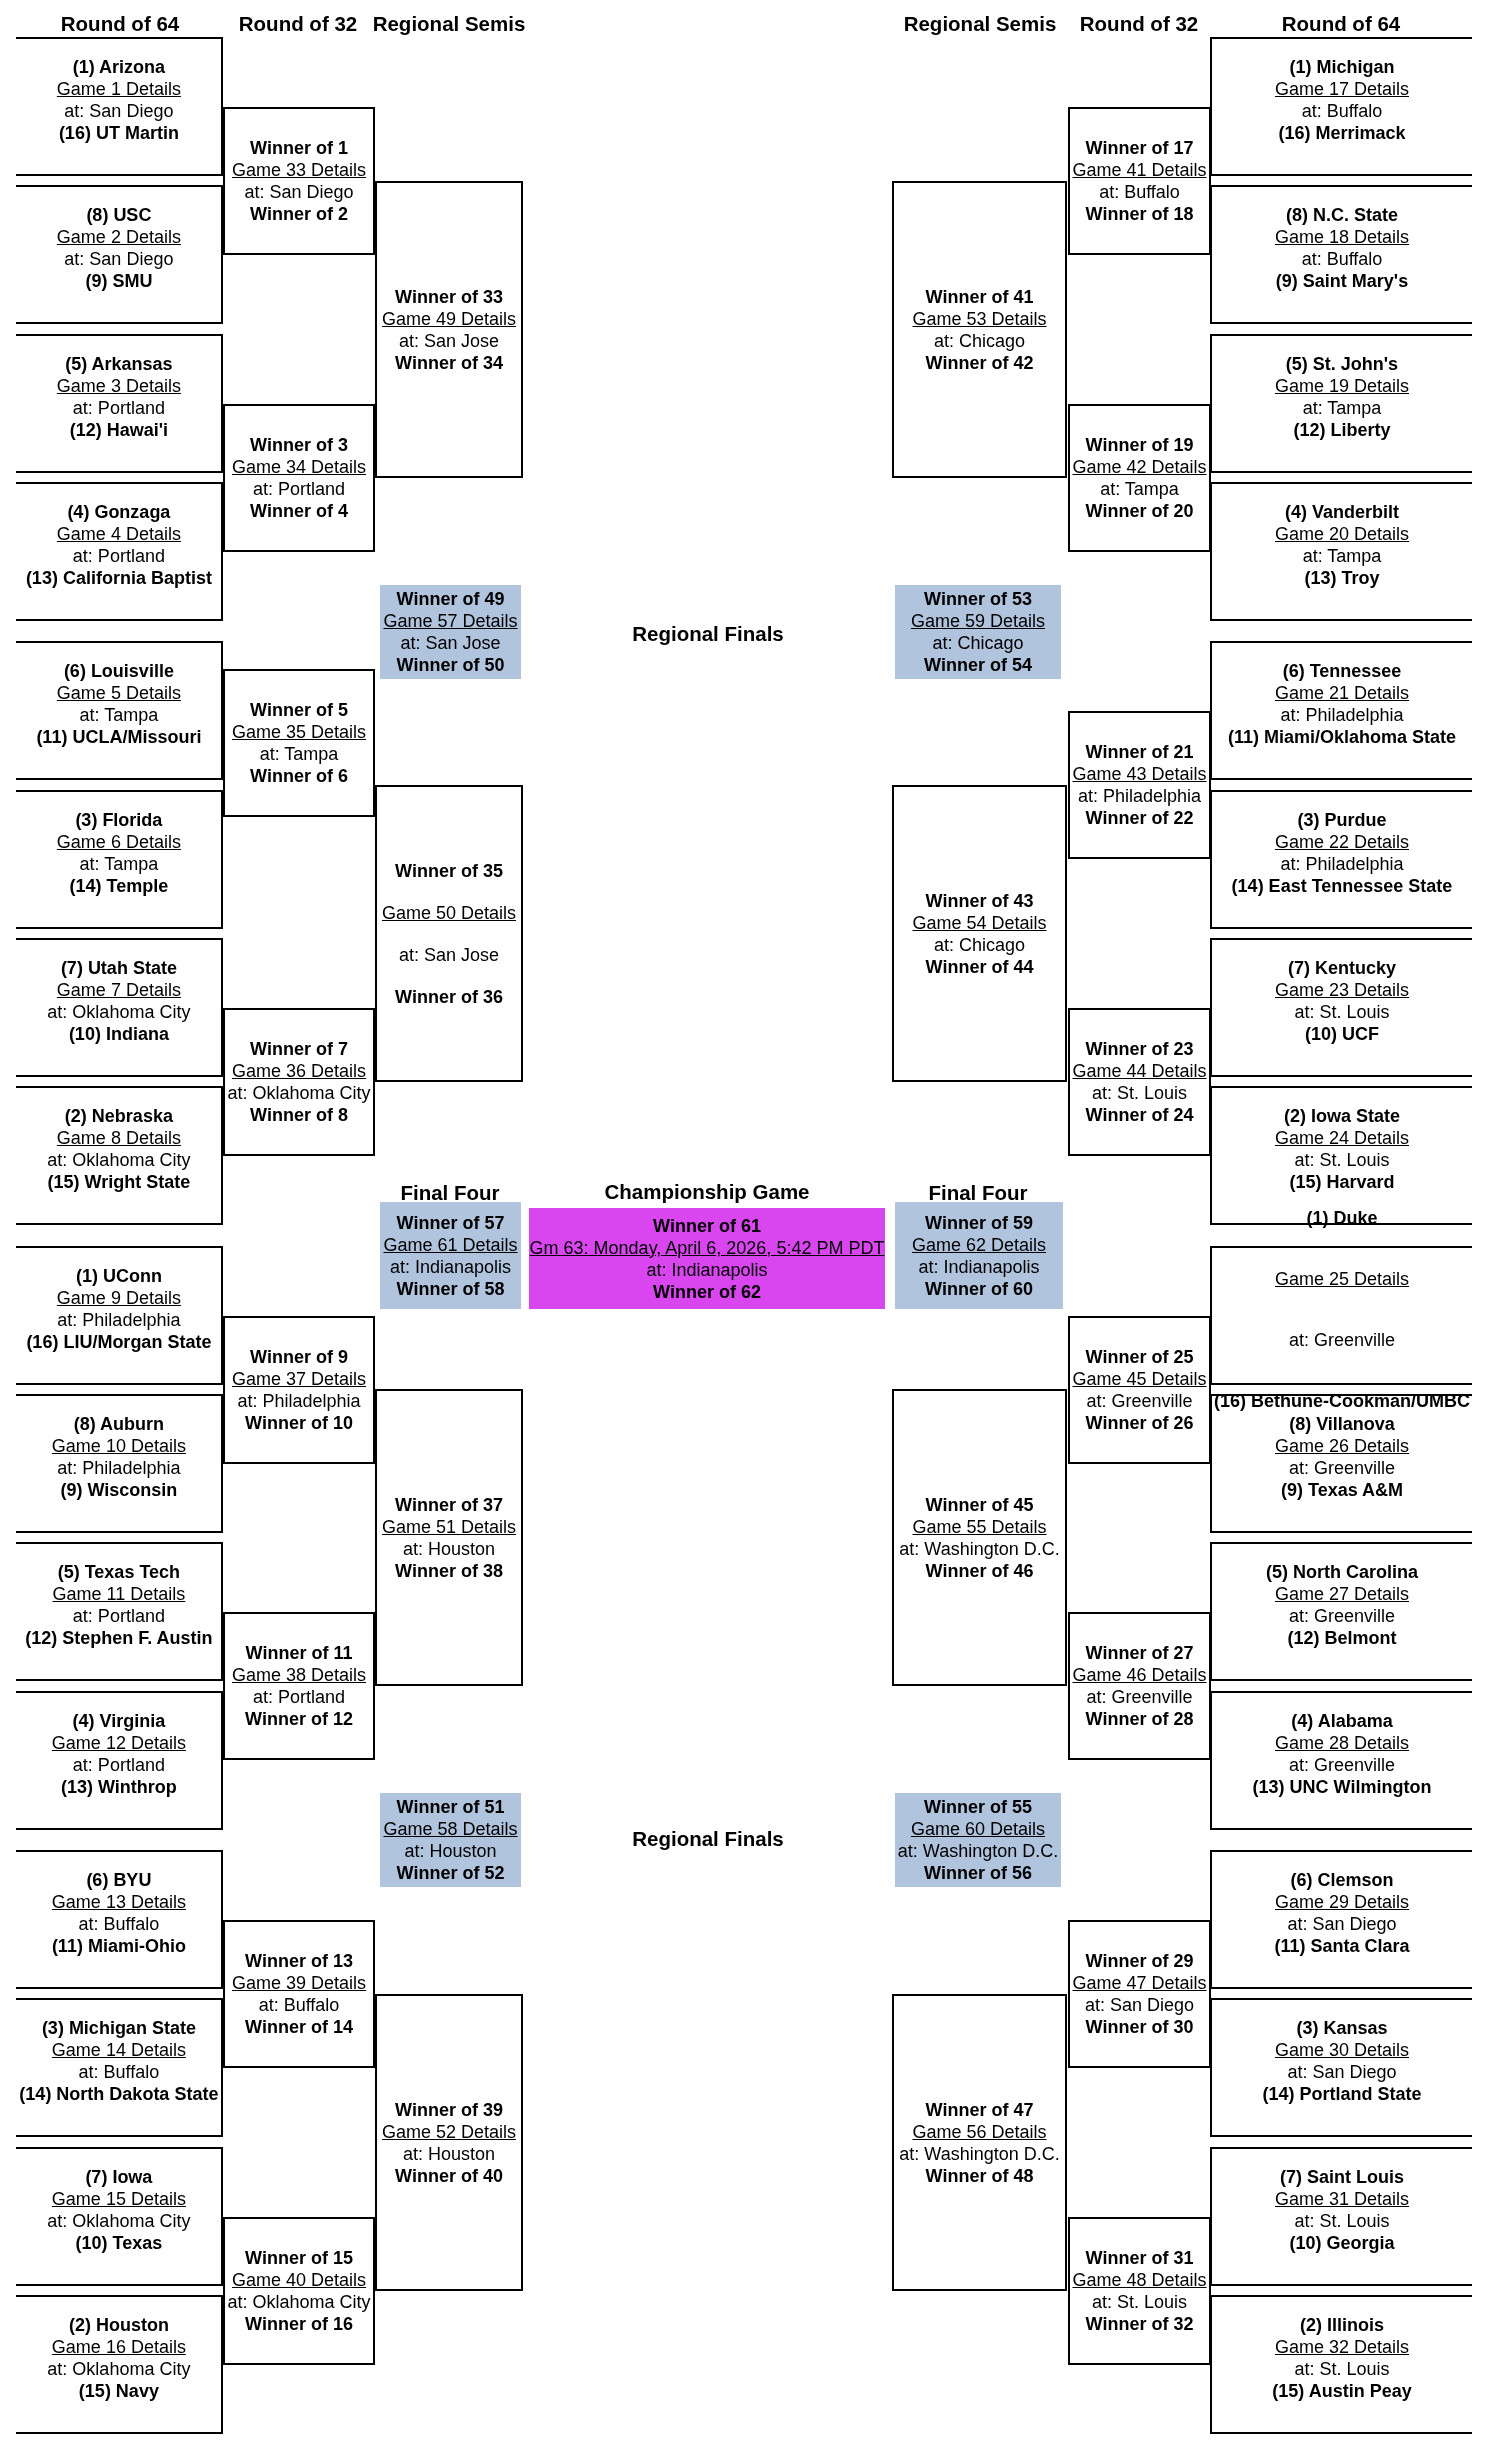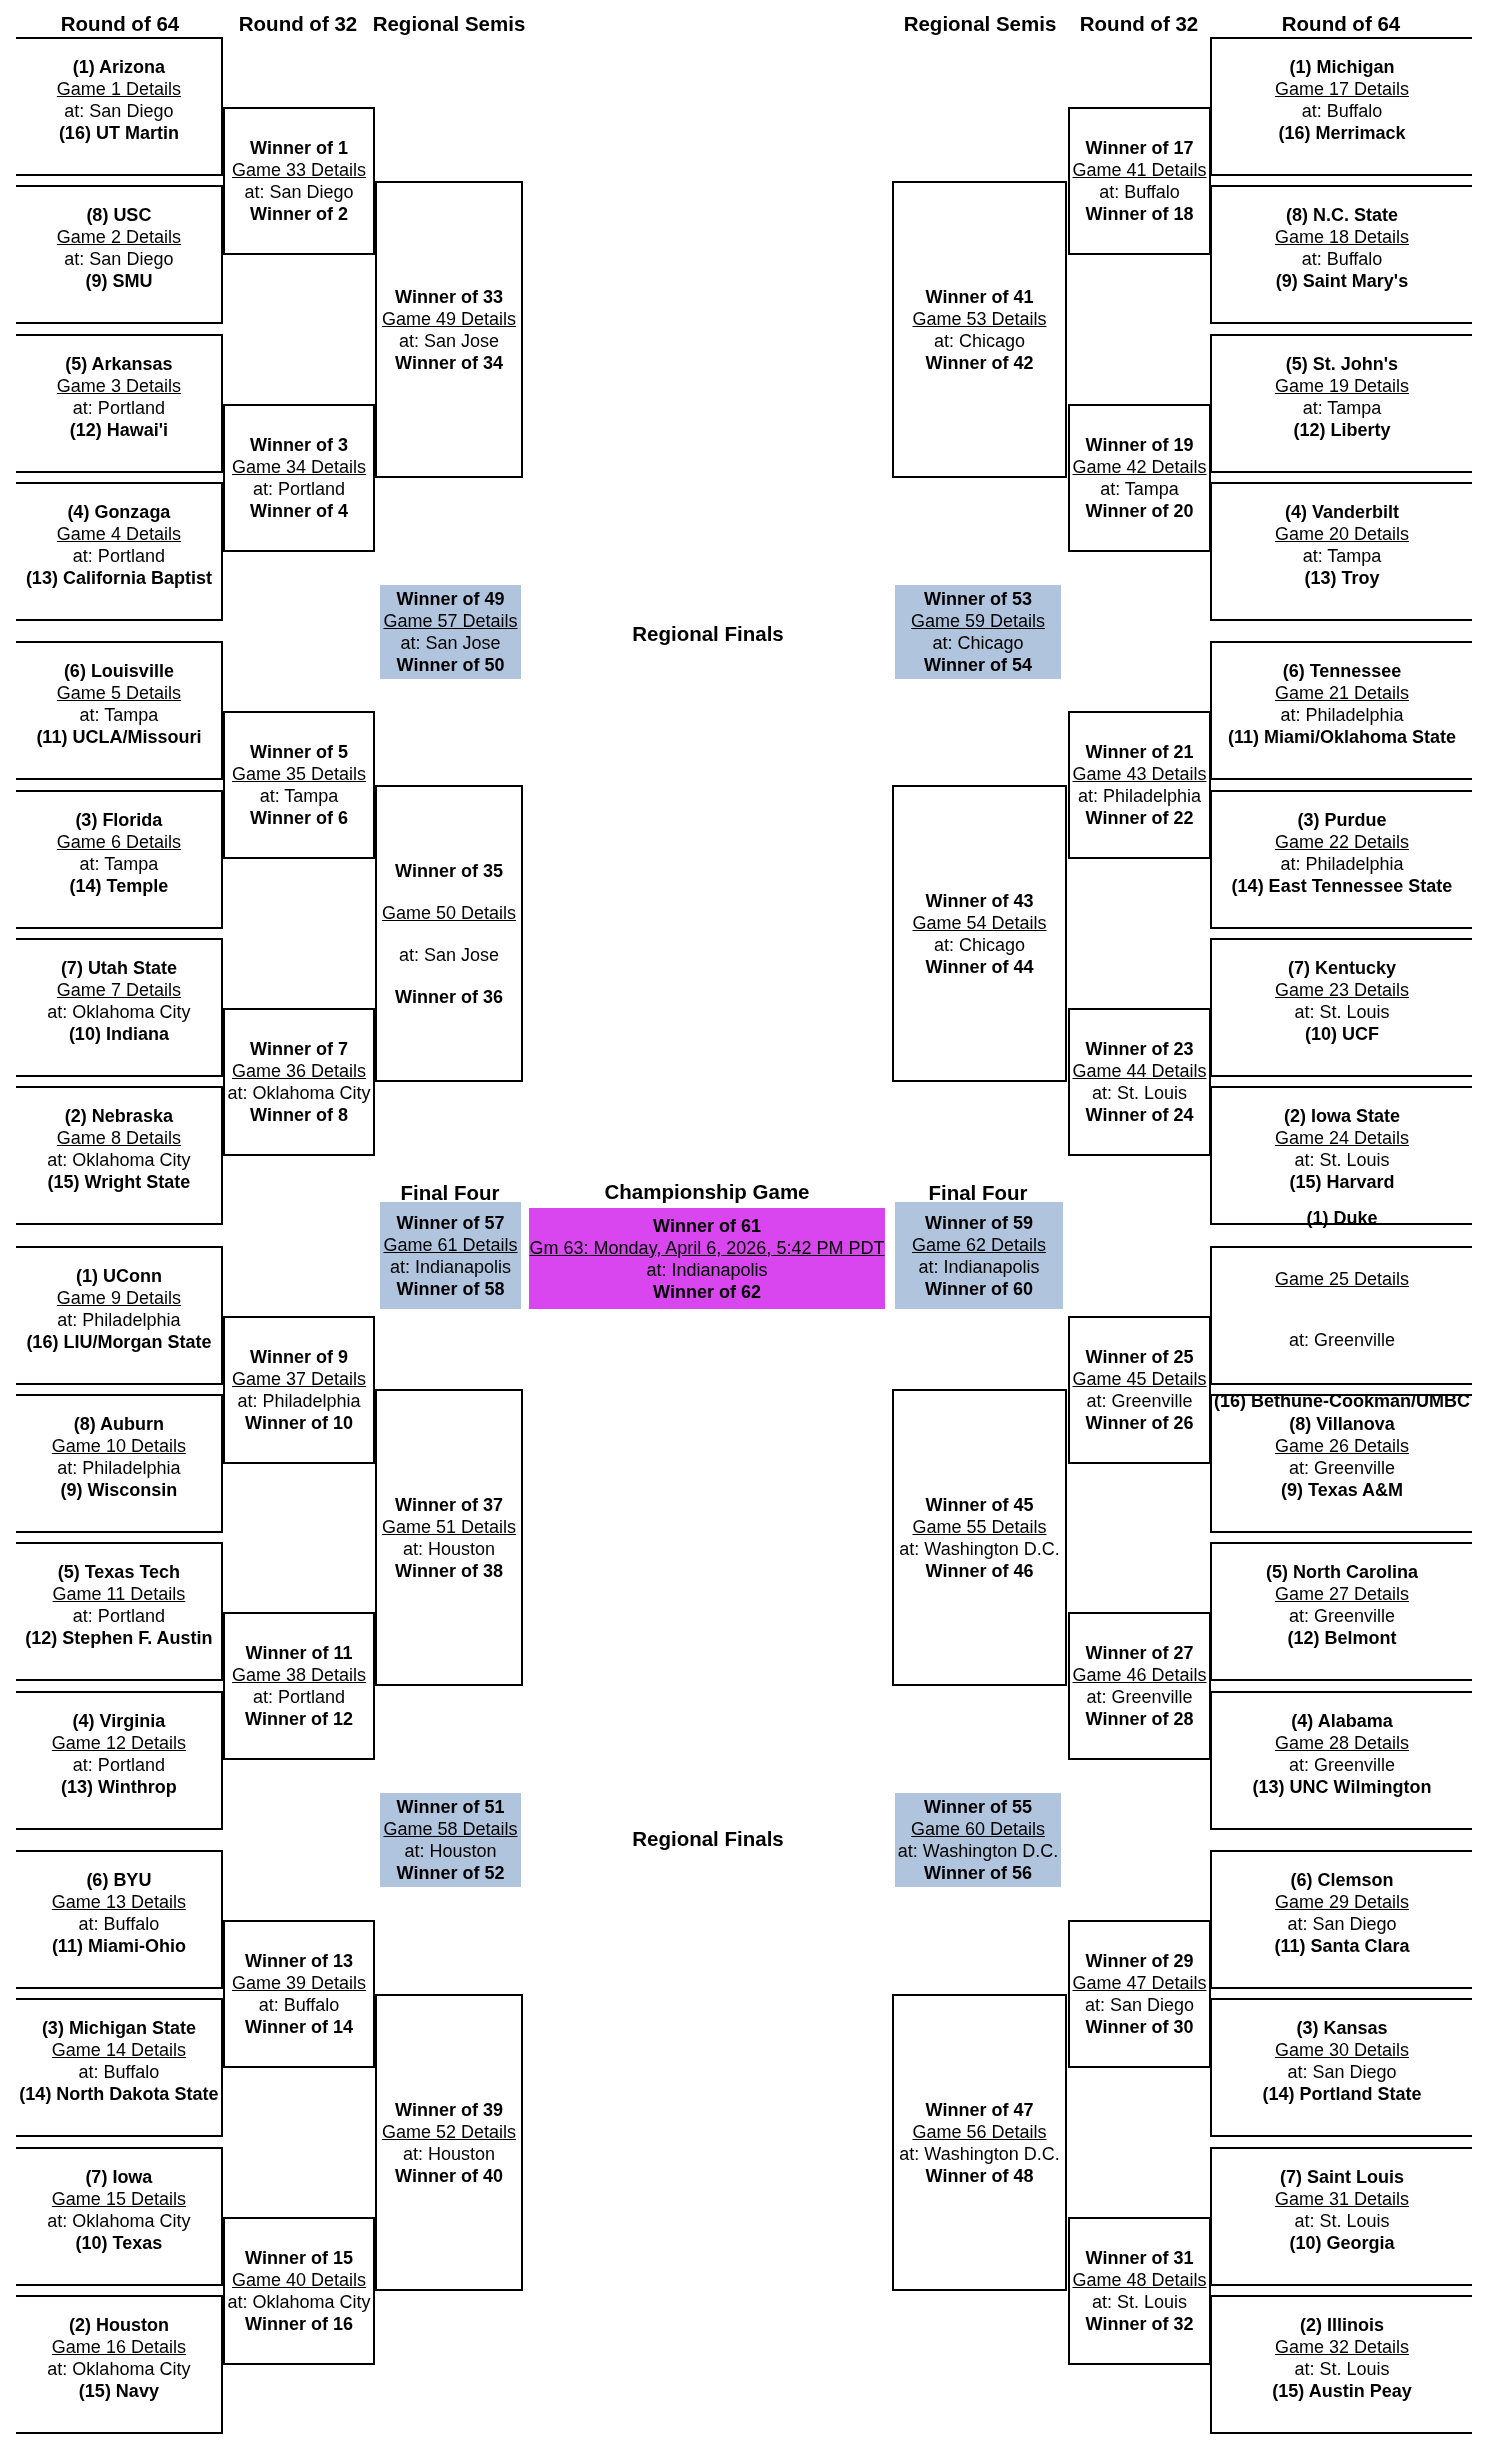--- a/index.html
+++ b/index.html
@@ -249,21 +249,21 @@
     <a class="line link" href="#">Game 33 Details</a>
     <div class="line venue">at: San Diego</div>
     <div class="line bold">Winner of 2</div>
   </div>
     <div class="game r32" style="left: 223px; top: 404px; width: 152px; height: 148px;">
     <div class="line bold">Winner of 3</div>
     <a class="line link" href="#">Game 34 Details</a>
     <div class="line venue">at: Portland</div>
     <div class="line bold">Winner of 4</div>
   </div>
-    <div class="game r32" style="left: 223px; top: 711px; width: 152px; height: 148px; align-items: center;">
+    <div class="game r32" style="left: 223px; top: 669px; width: 152px; height: 148px; align-items: center;">
     <div class="line bold">Winner of 5</div>
     <a class="line link" href="#">Game 35 Details</a>
     <div class="line venue">at: Tampa</div>
     <div class="line bold">Winner of 6</div>
   </div>
     <div class="game r32" style="left: 223px; top: 1008px; width: 152px; height: 148px;">
     <div class="line bold">Winner of 7</div>
     <a class="line link" href="#">Game 36 Details</a>
     <div class="line venue">at: Oklahoma City</div>
     <div class="line bold">Winner of 8</div>

